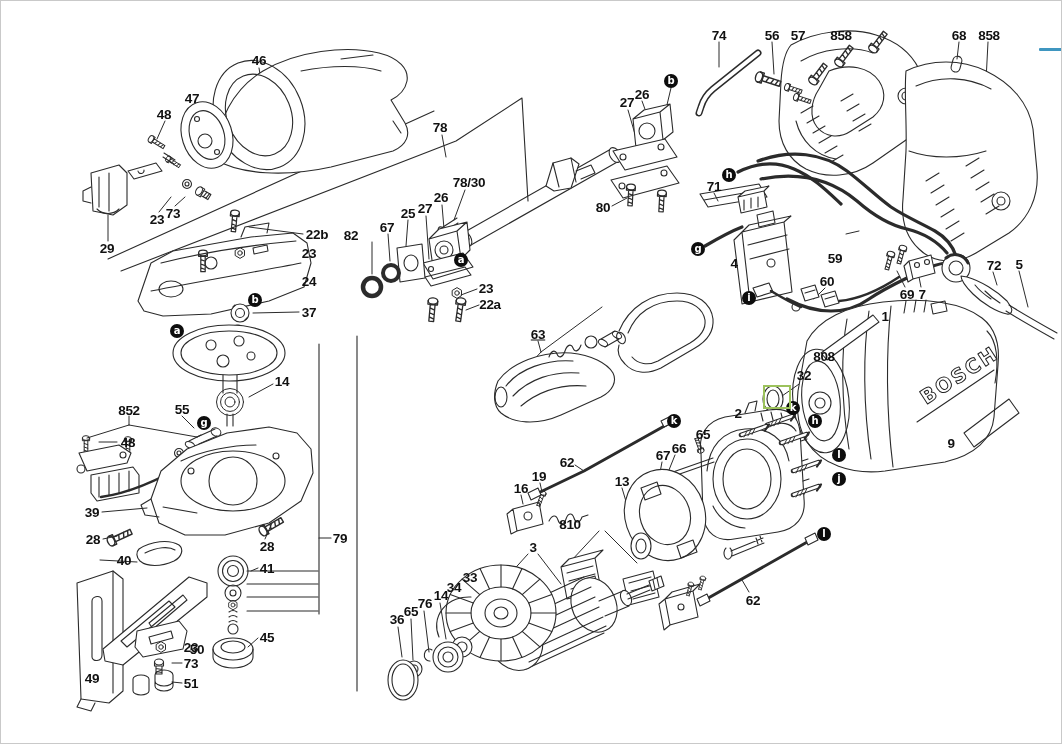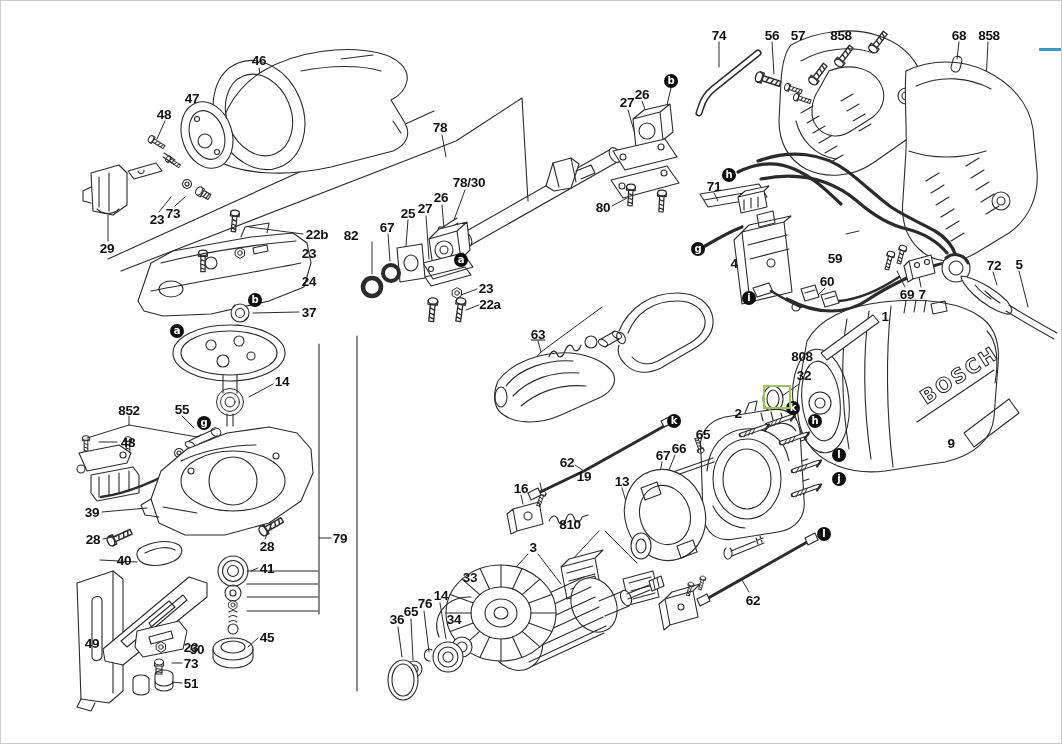--- a/index.html
+++ b/index.html
@@ -438,21 +438,21 @@
       <div class="part-label" style="left: 281px; top: 380px;">14</div>
       <div class="part-label" style="left: 128px; top: 409px;">852</div>
       <div class="part-label" style="left: 181px; top: 408px;">55</div>
       <div class="part-label" style="left: 127px; top: 441px;">48</div>
       <div class="part-label" style="left: 91px; top: 511px;">39</div>
       <div class="part-label" style="left: 92px; top: 538px;">28</div>
       <div class="part-label" style="left: 89px; top: 559px; margin-left: 34px;">40</div>
       <div class="part-label" style="left: 266px; top: 545px;">28</div>
       <div class="part-label" style="left: 266px; top: 567px;">41</div>
       <div class="part-label" style="left: 339px; top: 537px;">79</div>
-      <div class="part-label" style="left: 91px; top: 642px; text-align: center;">49</div>
+      <div class="part-label" style="left: 91px; top: 677px; text-align: center;">49</div>
       <div class="part-label" style="left: 190px; top: 648px; padding-left: 12px;">50</div>
       <div class="part-label" style="left: 190px; top: 646px;">23</div>
       <div class="part-label" style="left: 190px; top: 662px;">73</div>
       <div class="part-label" style="left: 190px; top: 682px;">51</div>
       <div class="part-label" style="left: 266px; top: 636px;">45</div>
       <div class="part-label" style="left: 439px; top: 126px;">78</div>
       <div class="part-label" style="left: 468px; top: 181px;">78/30</div>
       <div class="part-label" style="left: 440px; top: 196px;">26</div>
       <div class="part-label" style="left: 424px; top: 207px;">27</div>
       <div class="part-label" style="left: 407px; top: 212px;">25</div>
@@ -472,39 +472,39 @@
       <div class="part-label" style="left: 988px; top: 34px;">858</div>
       <div class="part-label" style="left: 713px; top: 185px;">71</div>
       <div class="part-label" style="left: 834px; top: 234px; margin-top: 23px;">59</div>
       <div class="part-label" style="left: 733px; top: 262px;">4</div>
       <div class="part-label" style="left: 826px; top: 280px;">60</div>
       <div class="part-label" style="left: 906px; top: 293px;">69</div>
       <div class="part-label" style="left: 921px; top: 293px;">7</div>
       <div class="part-label" style="left: 993px; top: 264px;">72</div>
       <div class="part-label" style="left: 1018px; top: 263px;">5</div>
       <div class="part-label" style="left: 884px; top: 315px;">1</div>
-      <div class="part-label" style="left: 801px; top: 355px; text-align: center;">808</div>
+      <div class="part-label" style="left: 823px; top: 355px; text-align: center;">808</div>
       <div class="part-label" style="left: 803px; top: 374px;">32</div>
       <div class="part-label" style="left: 950px; top: 442px;">9</div>
       <div class="part-label" style="left: 737px; top: 412px;">2</div>
       <div class="part-label" style="left: 702px; top: 433px;">65</div>
       <div class="part-label" style="left: 678px; top: 447px;">66</div>
       <div class="part-label" style="left: 662px; top: 454px;">67</div>
       <div class="part-label" style="left: 566px; top: 461px;">62</div>
-      <div class="part-label" style="left: 538px; top: 475px; margin-left: 45px;">19</div>
+      <div class="part-label" style="left: 538px; top: 475px;">19</div>
       <div class="part-label" style="left: 520px; top: 487px;">16</div>
       <div class="part-label" style="left: 621px; top: 480px;">13</div>
       <div class="part-label" style="left: 569px; top: 523px;">810</div>
       <div class="part-label" style="left: 532px; top: 546px;">3</div>
       <div class="part-label" style="left: 752px; top: 599px;">62</div>
       <div class="part-label" style="left: 396px; top: 618px;">36</div>
       <div class="part-label" style="left: 410px; top: 610px;">65</div>
       <div class="part-label" style="left: 424px; top: 602px;">76</div>
       <div class="part-label" style="left: 440px; top: 594px;">14</div>
-      <div class="part-label" style="left: 453px; top: 586px; margin-top: 32px;">34</div>
+      <div class="part-label" style="left: 453px; top: 586px;">34</div>
       <div class="part-label" style="left: 469px; top: 576px;">33</div>
     </div>
 <div class="layer" id="letters-layer">
       <div class="letter-marker" style="left: 176px; top: 330px;">a</div>
       <div class="letter-marker" style="left: 254px; top: 299px;">b</div>
       <div class="letter-marker" style="left: 460px; top: 259px;">a</div>
       <div class="letter-marker" style="left: 670px; top: 80px;">b</div>
       <div class="letter-marker" style="left: 203px; top: 422px;">g</div>
       <div class="letter-marker" style="left: 697px; top: 248px;">g</div>
       <div class="letter-marker" style="left: 728px; top: 174px;">h</div>

